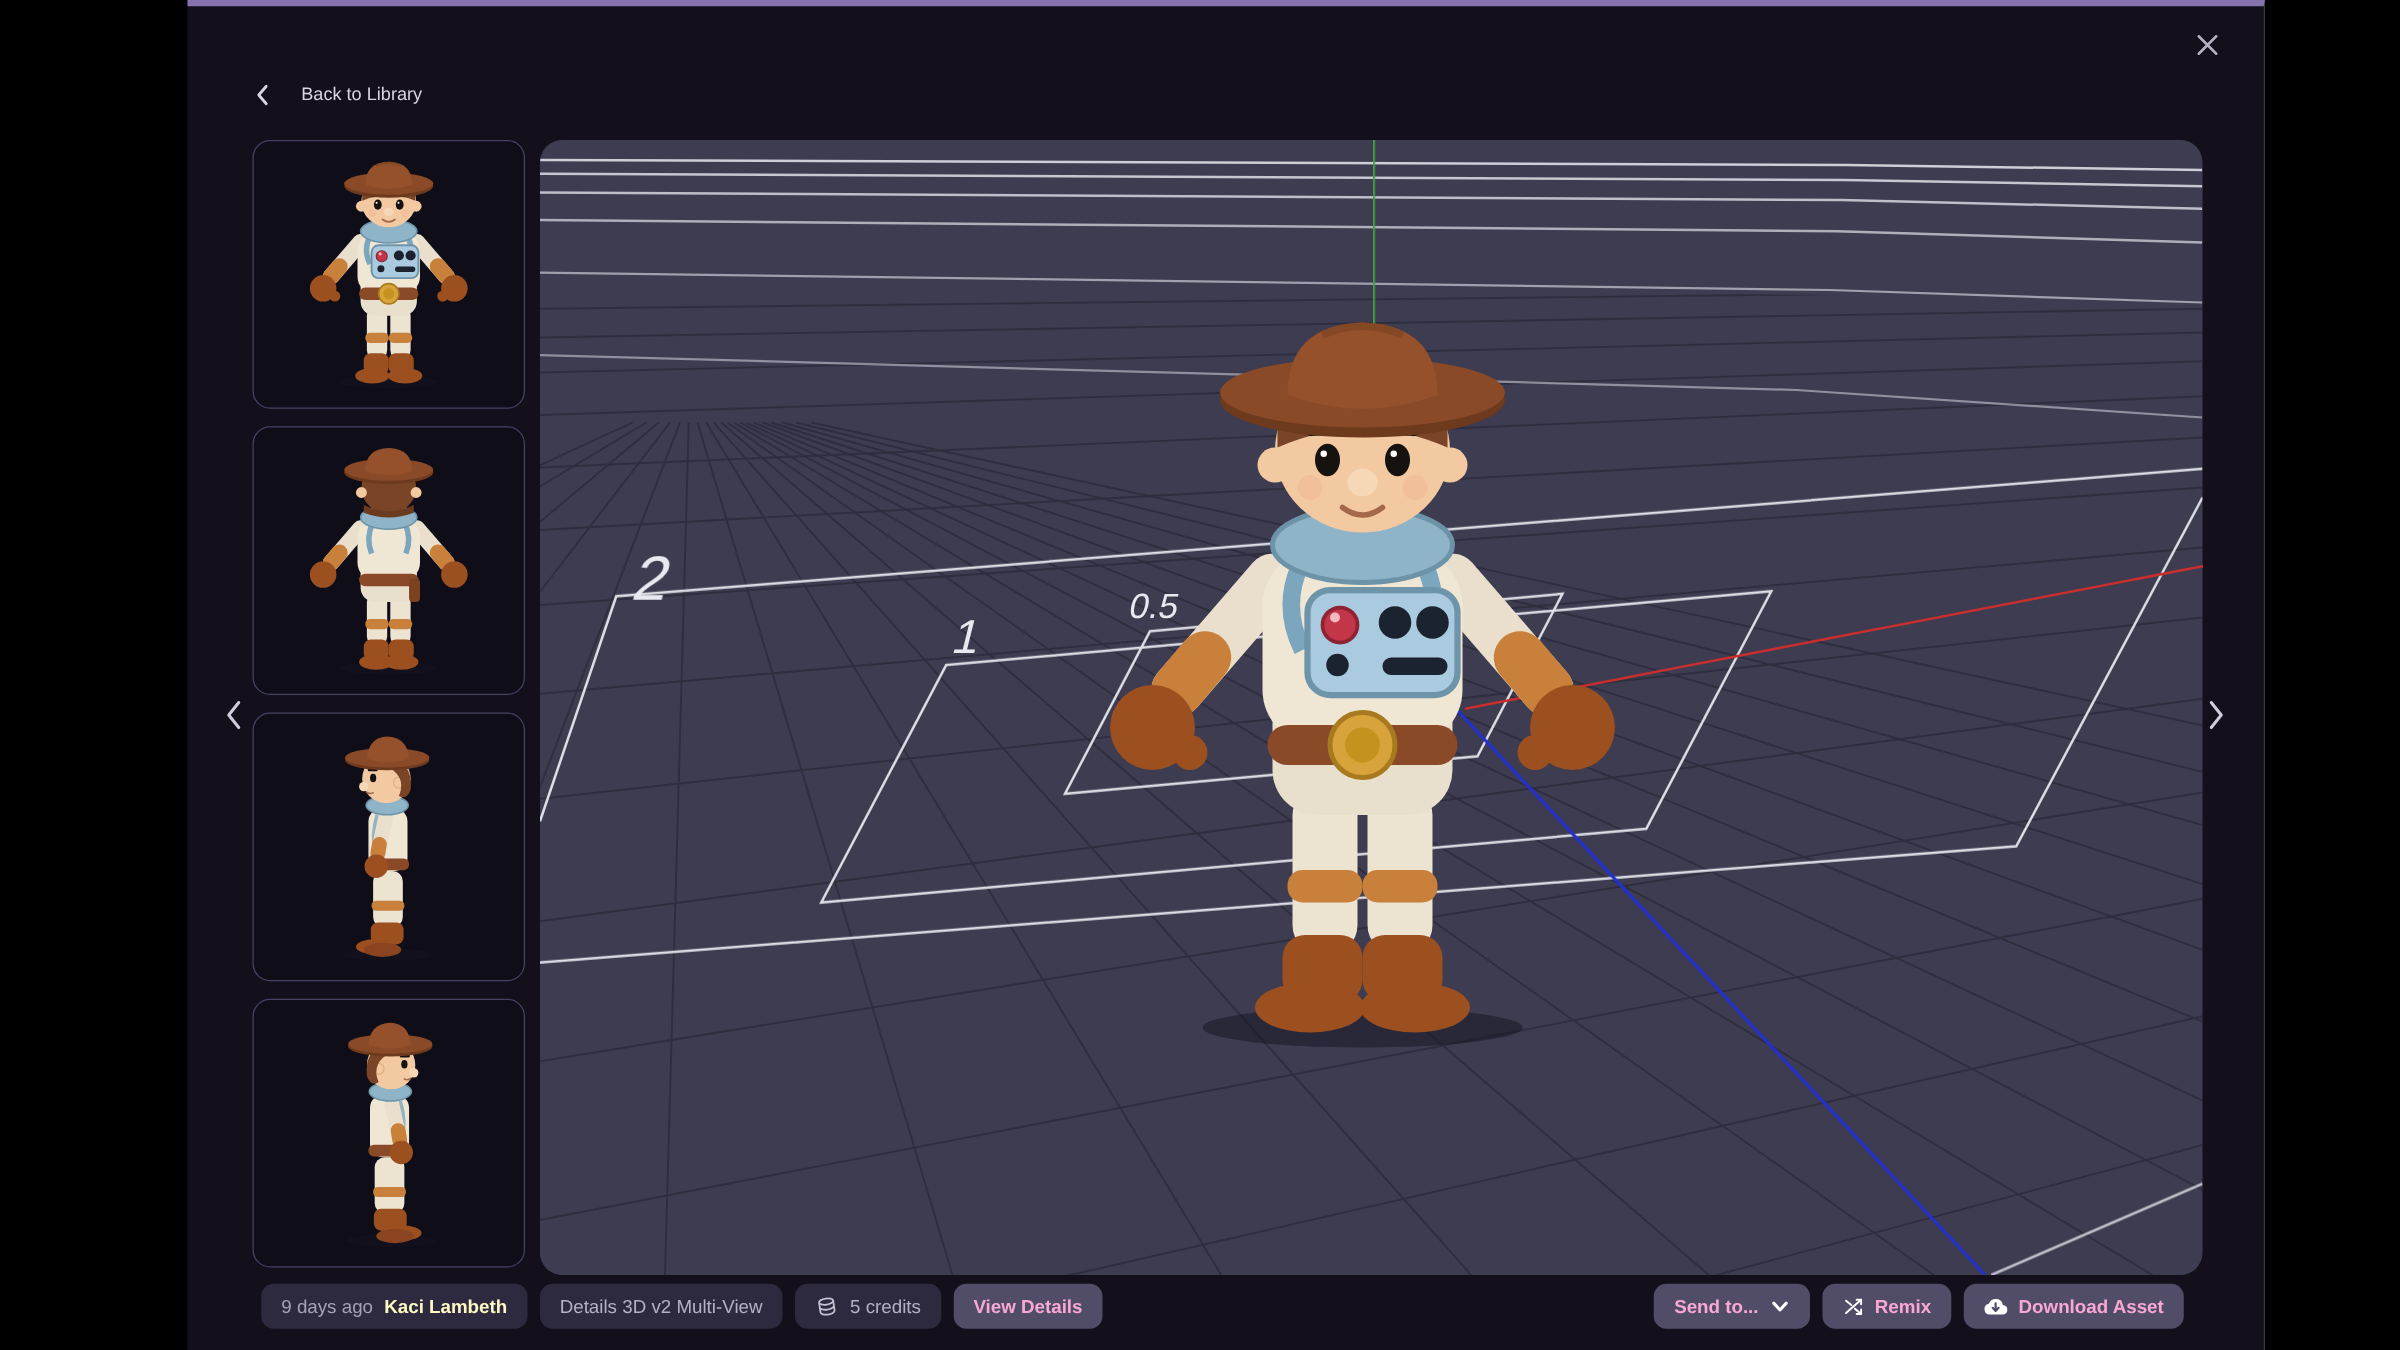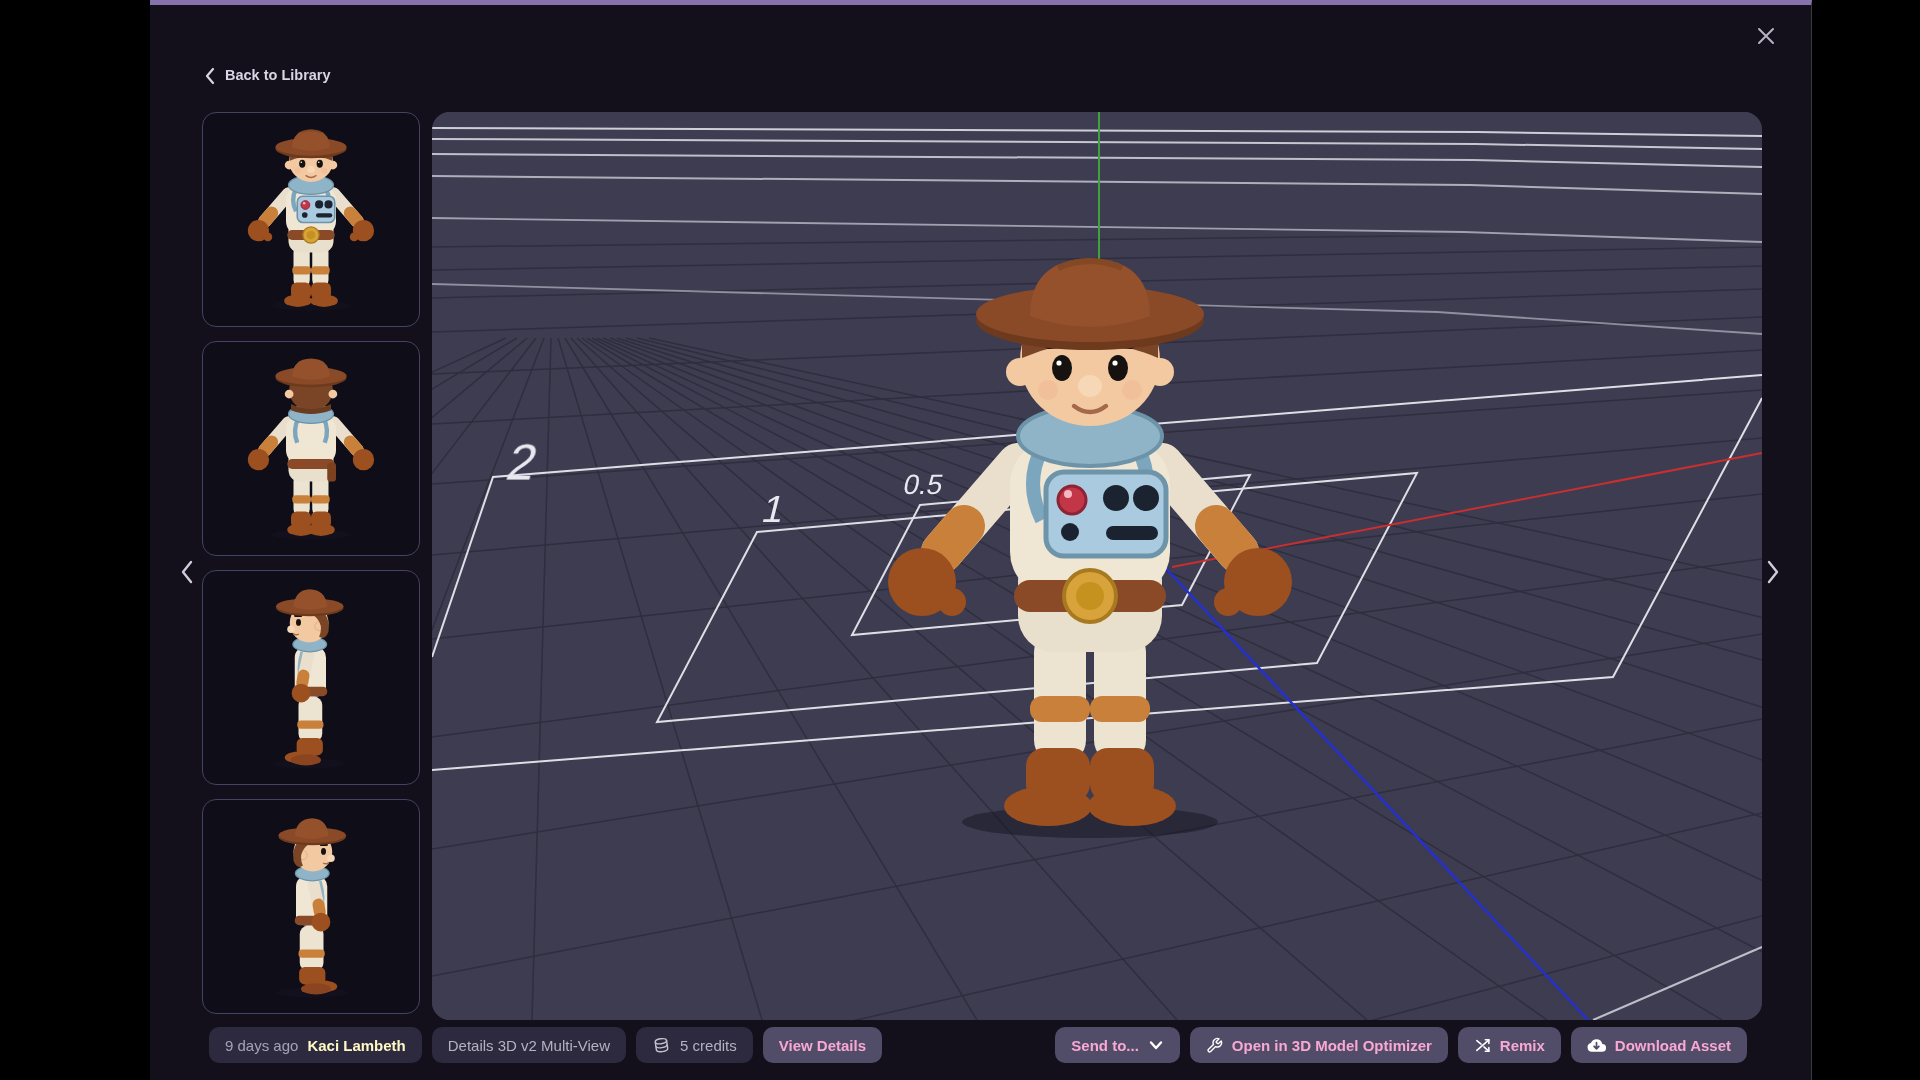--- a/index.html
+++ b/index.html
@@ -3,22 +3,22 @@
 <meta charset="utf-8">
 <style>
   html,body{margin:0;padding:0;background:#000;width:1920px;height:1080px;overflow:hidden;
     font-family:"Liberation Sans",sans-serif;-webkit-font-smoothing:antialiased;}
   .modal{position:absolute;left:150px;top:0;width:1662px;height:1080px;background:#13101c;
     border-top:5px solid #8672ad;box-sizing:border-box;border-right:1px solid rgba(125,140,105,.35);}
   .app-title{position:absolute;left:26px;top:14px;color:#fff;font-family:"DejaVu Sans Mono",monospace;
     font-weight:bold;font-size:27px;letter-spacing:1px;}
   .close-btn{position:absolute;right:30px;top:16px;width:30px;height:30px;display:flex;align-items:center;
     justify-content:center;cursor:pointer;color:#b6b2c4;}
-  .back-link{position:absolute;left:54px;top:62px;display:flex;gap:9px;color:#d9d6e3;
-    font-size:14.5px;cursor:pointer;font-weight:bold;}
+  .back-link{position:absolute;left:54px;top:62px;display:flex;align-items:center;gap:25px;color:#d9d6e3;
+    font-size:14.5px;cursor:pointer;}
   
   .thumbs{position:absolute;left:52px;top:107px;width:218px;}
   .thumb{width:218px;height:215px;margin-bottom:14px;background:#0f0d18;border:1.5px solid #474163;
     border-radius:14px;box-sizing:border-box;display:flex;align-items:center;justify-content:center;cursor:pointer;}
   
   .viewport{position:absolute;left:282px;top:107px;width:1330px;height:908px;border-radius:18px;
     overflow:hidden;background:#3d3c51;cursor:grab;}
   .carousel{position:absolute;width:26px;height:32px;display:flex;align-items:center;justify-content:center;
     color:#cfccdd;cursor:pointer;}
   .car-left{left:24px;top:551px;}
@@ -318,26 +318,20 @@
       <span>View Details</span>
     </button>
 
     <button class="btn spacer">
       <span>Send to...</span>
       <svg width="16" height="14" viewBox="0 0 16 14">
         <polyline points="3,4.5 8,10 13,4.5" fill="none" stroke="#fff" stroke-width="2.4" stroke-linecap="round" stroke-linejoin="round"></polyline>
       </svg>
     </button>
 
-    <button class="btn">
-      <svg width="17" height="17" viewBox="0 0 24 24">
-        <path d="M14.7 6.3a1 1 0 0 0 0 1.4l1.6 1.6a1 1 0 0 0 1.4 0l3.77-3.77a6 6 0 0 1-7.94 7.94l-6.91 6.91a2.12 2.12 0 0 1-3-3l6.91-6.91a6 6 0 0 1 7.94-7.94l-3.76 3.76z" fill="none" stroke="#fff" stroke-width="2" stroke-linecap="round" stroke-linejoin="round"></path>
-      </svg>
-      <span>Open in 3D Model Optimizer</span>
-    </button>
 
     <button class="btn">
       <svg width="17" height="17" viewBox="0 0 24 24">
         <g fill="none" stroke="#fff" stroke-width="2.2" stroke-linecap="round" stroke-linejoin="round">
           <path d="M16 4h5v5"></path>
             <path d="M4 19 21 4"></path>
             <path d="M21 15v5h-5"></path>
             <path d="M14 14l7 6"></path>
             <path d="M4 5l6 5"></path>
         </g>

